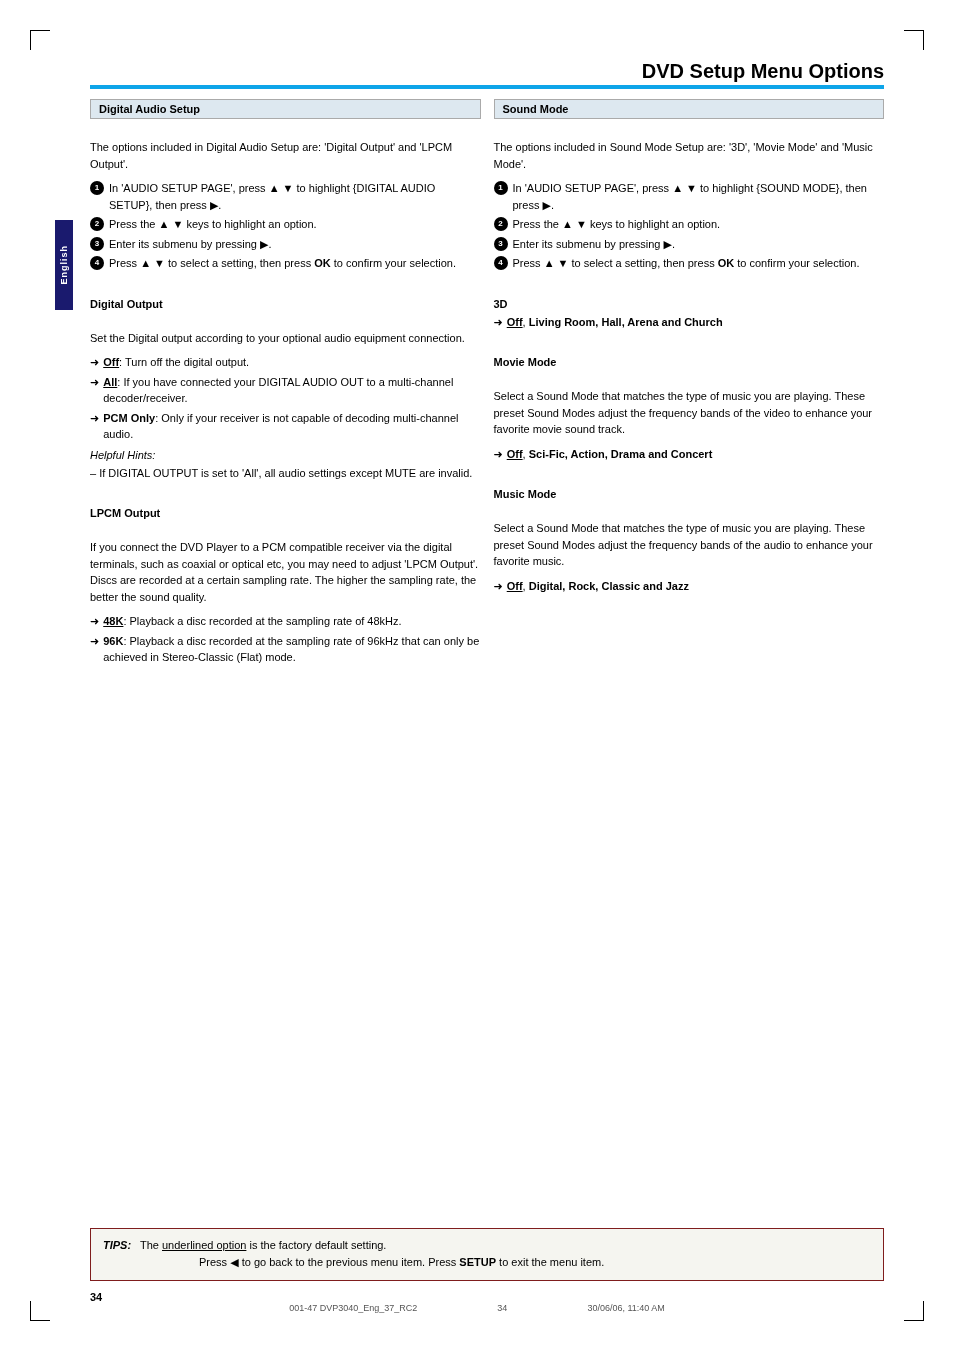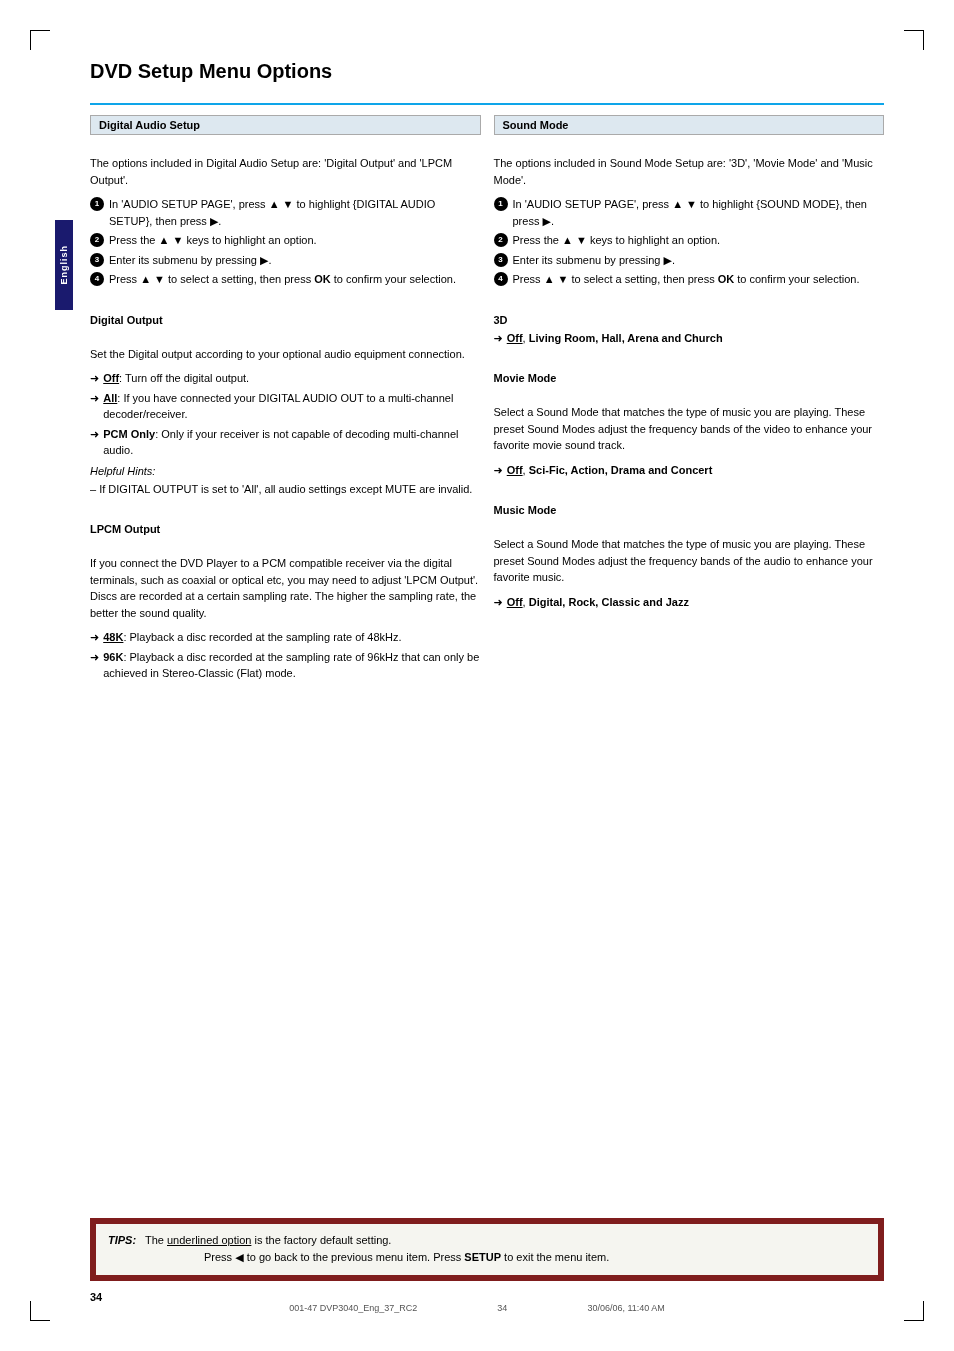--- a/index.html
+++ b/index.html
@@ -51,22 +51,23 @@
       text-orientation: mixed;
       transform: rotate(180deg);
       letter-spacing: 1px;
     }
 
     
     .page-title {
       font-size: 20px;
       font-weight: bold;
       margin-bottom: 10px;
-      padding-bottom: 20px;
-      border-bottom: 2px solid #0ea5e9;
+      padding-bottom: 2px;
+      border-bottom: 4px solid #0ea5e9;
+      text-align: right;
     }
 
     
     .two-col {
       display: flex;
       gap: 13px;
       margin-top: 8px;
     }
     .col-left {
       flex: 1;
@@ -164,21 +165,21 @@
       font-size: 11px;
       line-height: 1.5;
     }
 
     
     .tips-box {
       position: absolute;
       bottom: 70px;
       left: 90px;
       right: 70px;
-      border: 6px solid #7f1d1d;
+      border: 1px solid #7f1d1d;
       background: #f5f5f0;
       padding: 8px 12px;
       font-size: 11px;
       line-height: 1.6;
     }
     .tips-label {
       font-weight: bold;
       font-style: italic;
       margin-right: 6px;
     }

